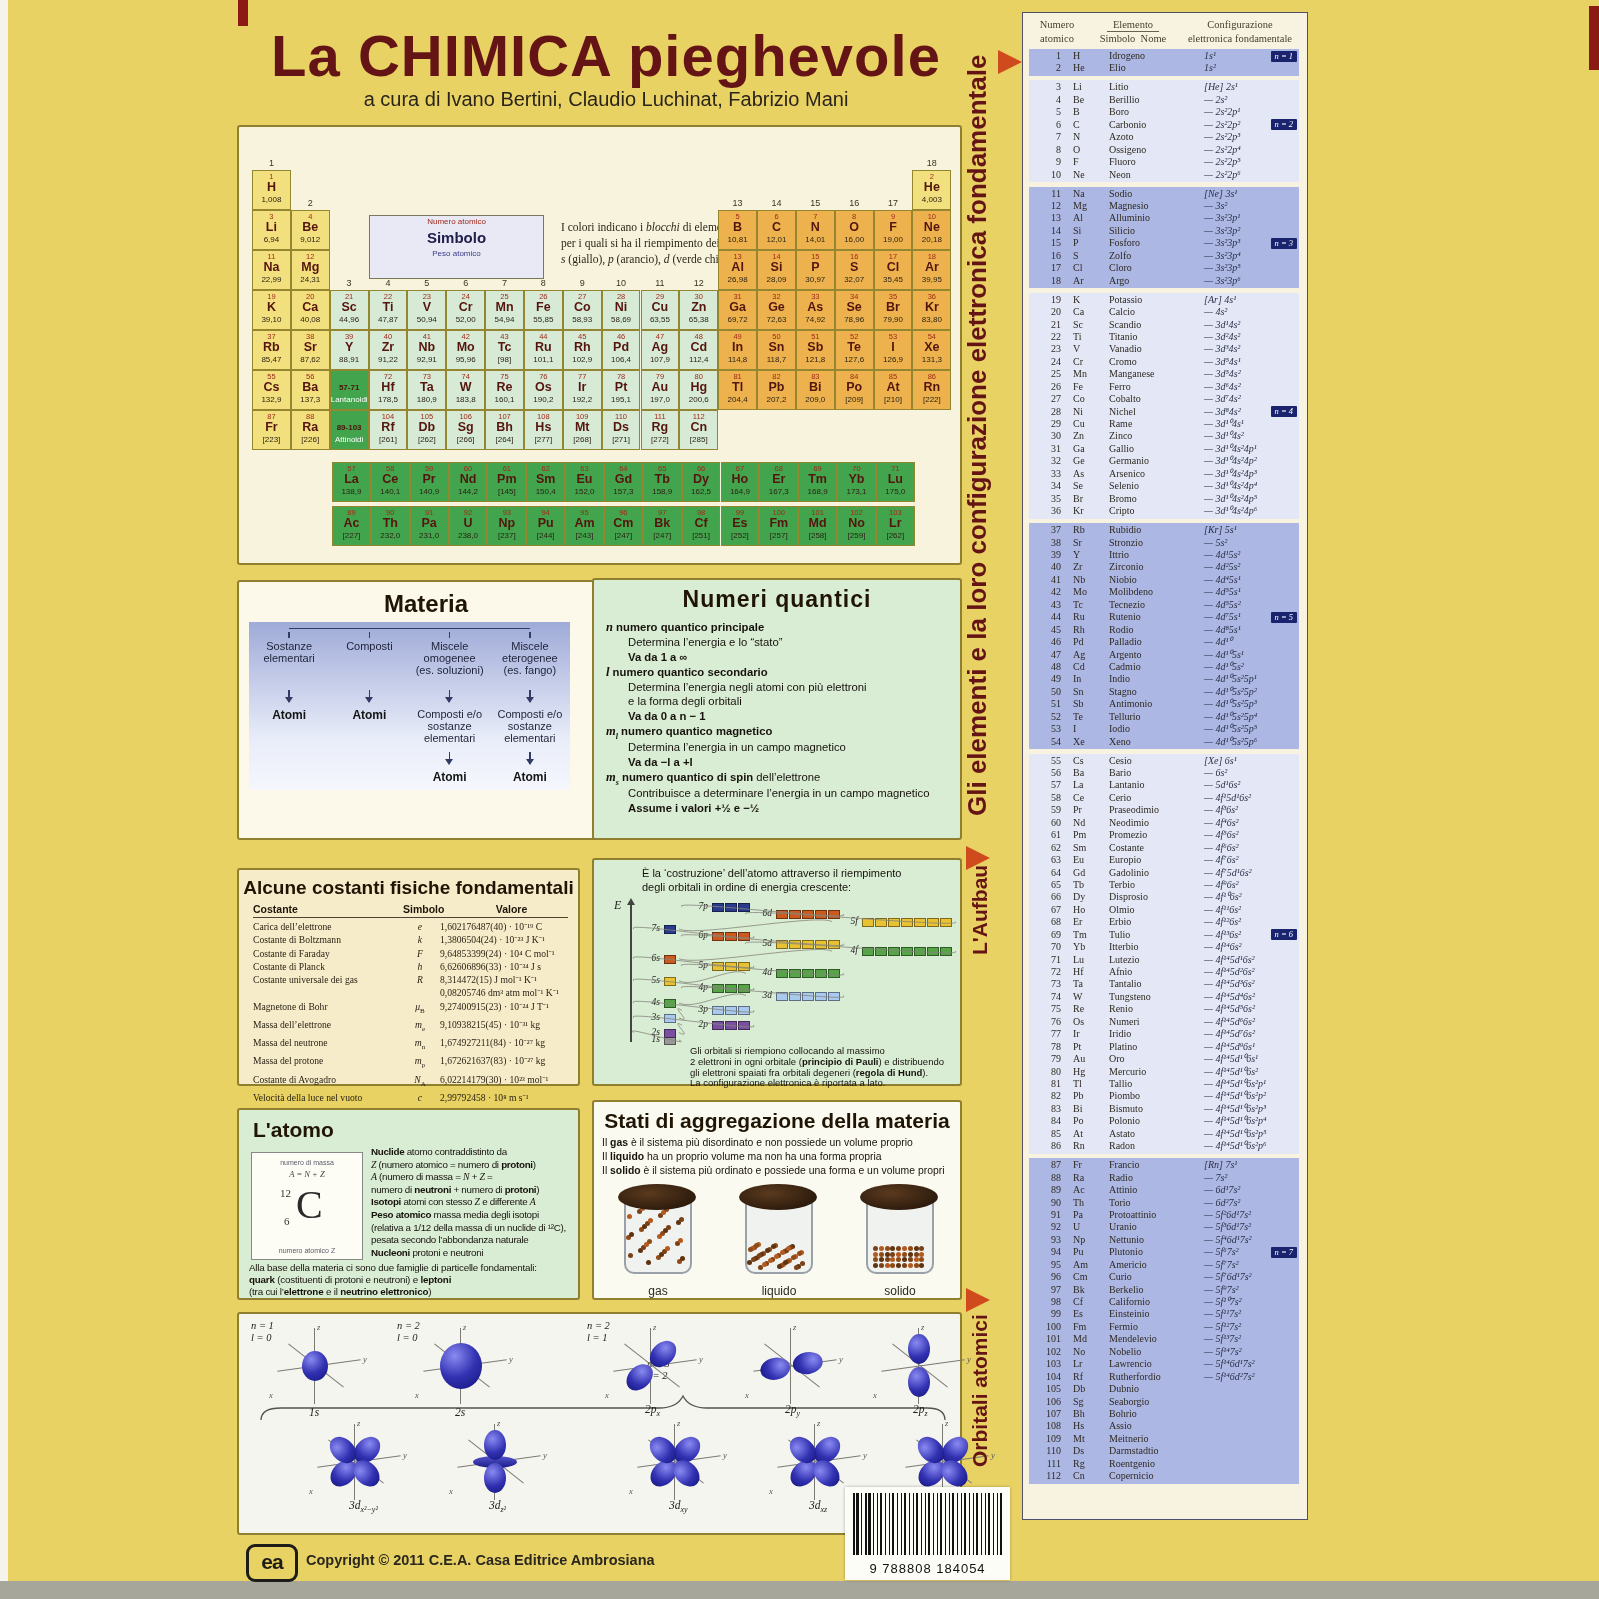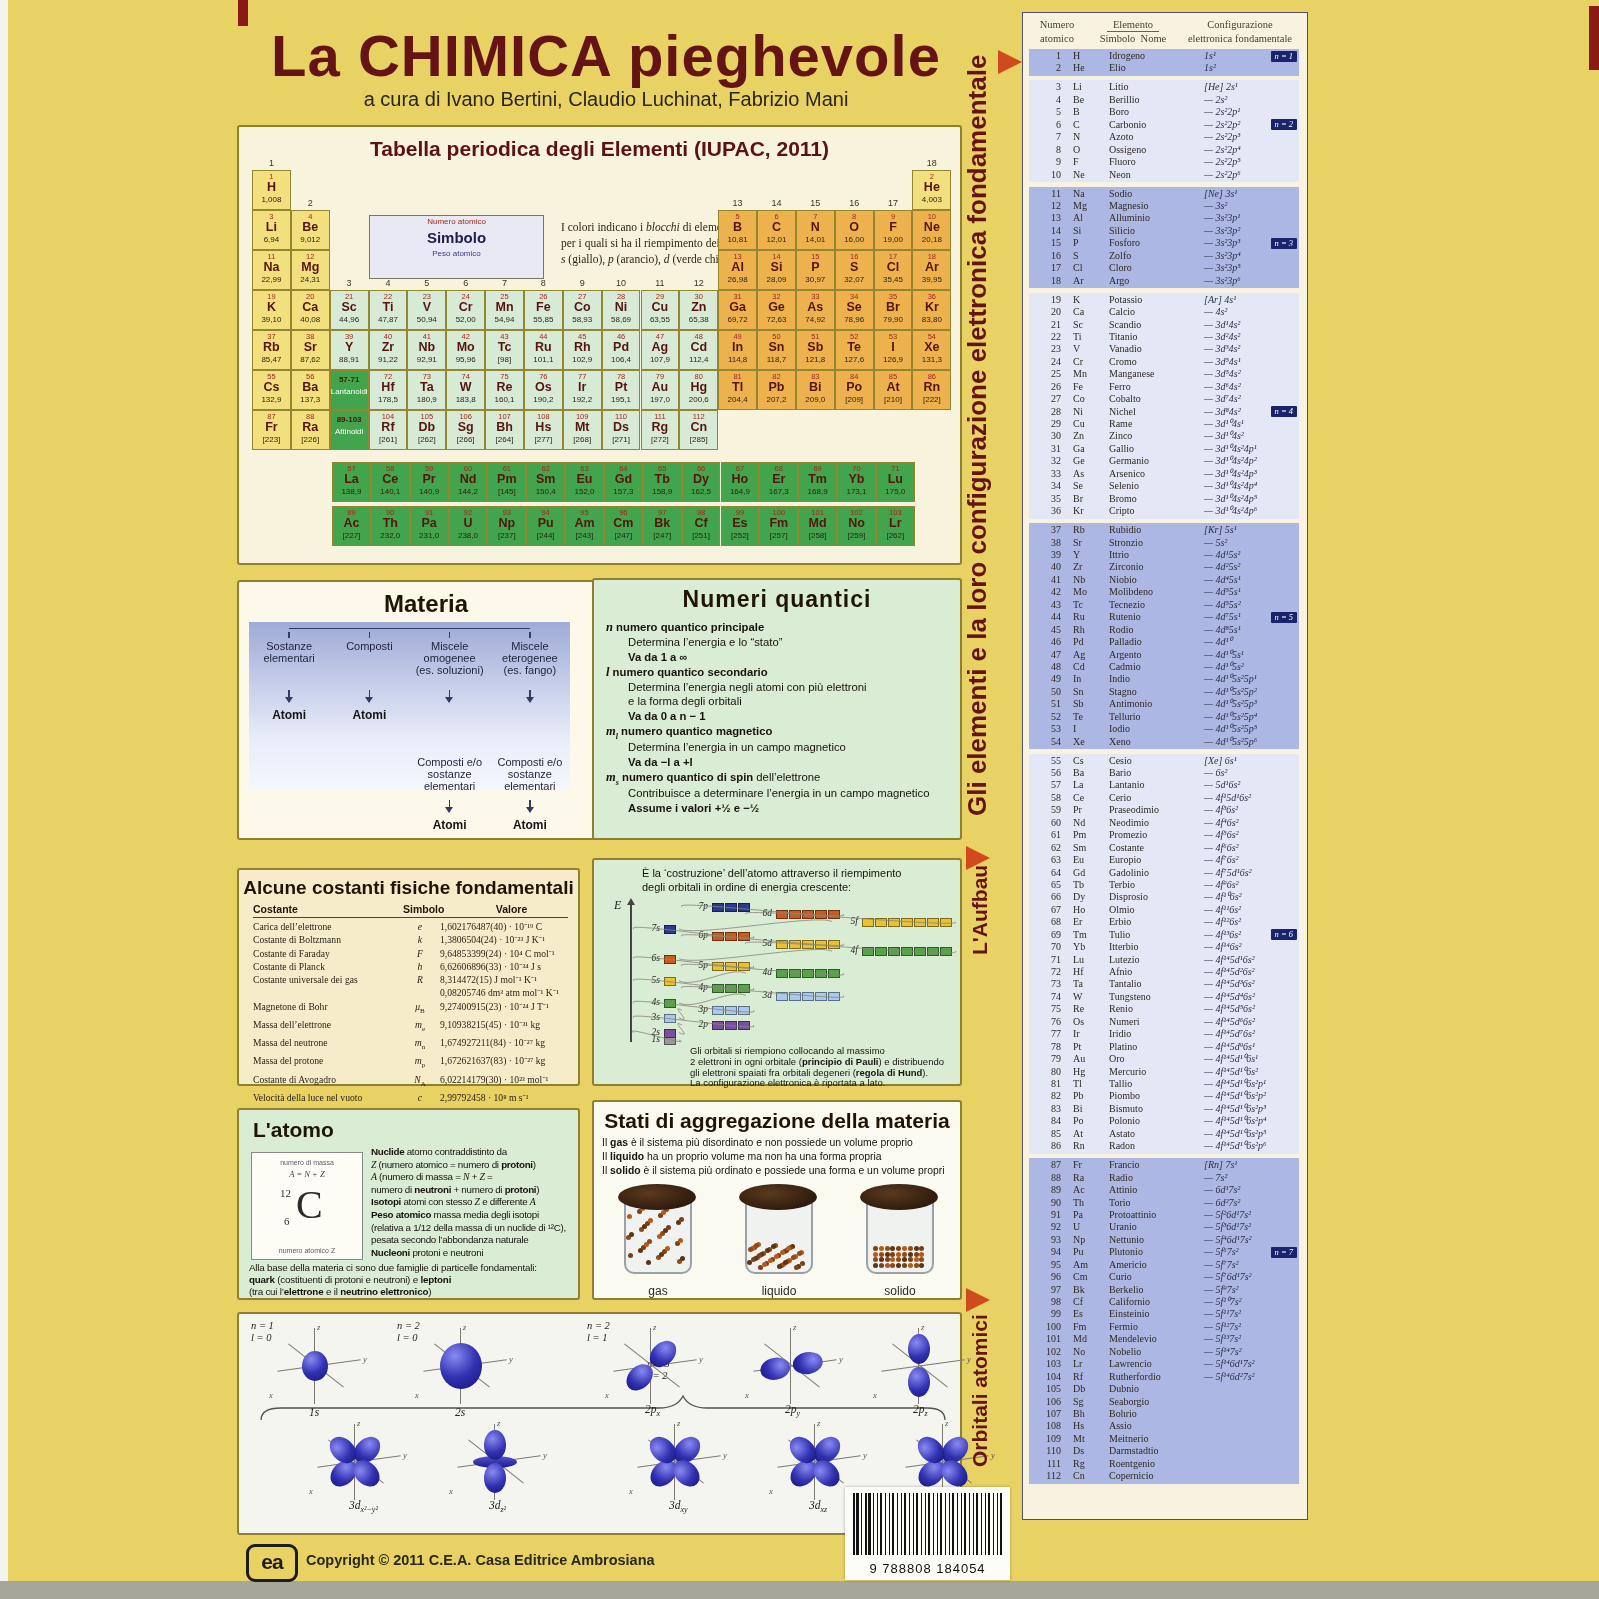--- a/index.html
+++ b/index.html
@@ -17,41 +17,41 @@
   #subtitle{left:250px;top:88px;width:712px;text-align:center;font-size:20px;color:#2b241a;}
 
   
   #periodic-panel{left:237px;top:125px;width:725px;height:440px;}
   #pt-title{position:absolute;left:0;top:10px;width:100%;font-size:21px;}
   .pcell{position:absolute;width:38.85px;height:40px;border:1px solid #93862e;box-sizing:border-box;text-align:center;overflow:hidden;}
   .b-s{background:#f2df7d;} .b-p{background:#edb24d;} .b-d{background:#d7ead6;} .b-f{background:#42a44c;}
   .p-num{display:block;font-size:7.5px;color:#a12a1a;line-height:9px;padding-top:1px;}
   .p-sym{display:block;font-size:12.5px;font-weight:bold;color:#55150f;line-height:13px;}
   .p-mass{display:block;font-size:8px;color:#2c2416;line-height:11px;}
-  .p-range{display:block;font-size:8px;font-weight:bold;color:#4d130a;line-height:12px;padding-top:3px;}
+  .p-range{display:block;font-size:8px;font-weight:bold;color:#4d130a;line-height:12px;padding-top:11px;}
   .p-lname{display:block;font-size:8px;color:#ffffff;line-height:11px;}
   .g-label{position:absolute;font-size:9px;color:#3a3222;text-align:center;width:38.85px;}
   #pt-legend{position:absolute;left:130px;top:88px;width:175px;height:64px;background:#e9e9f5;border:1.5px solid #78785a;
              text-align:center;box-sizing:border-box;}
   .leg-small{font-size:8px;color:#a12a1a;line-height:12px;}
   .leg-sym{font-size:15px;font-weight:bold;color:#20204a;line-height:20px;}
   .leg-mass{font-size:8px;color:#3a3a8a;line-height:12px;}
   #pt-note{position:absolute;left:322px;top:92px;width:345px;font-family:"Liberation Serif",serif;font-size:11.5px;color:#2d2619;line-height:16px;}
 
   
   #materia-panel{left:237px;top:580px;width:378px;height:260px;background:#fcf9ea;}
   #materia-title{position:absolute;top:8px;width:100%;font-size:24px;color:#201505;}
   #materia-flow{position:absolute;left:10px;top:40px;width:321px;height:168px;
      background:linear-gradient(#9fabd8,#e9edf9 70%,#f5f7fd);padding-top:4px;box-sizing:border-box;}
   #materia-connector{position:absolute;left:40px;right:40px;top:6px;height:8px;border-top:1.5px solid #333a63;}
   .m-cols{display:flex;margin-top:6px;}
   .m-col{flex:1;display:flex;flex-direction:column;align-items:center;font-size:11px;color:#1d2238;text-align:center;}
   .m-tick{width:1.5px;height:6px;background:#333a63;margin-bottom:2px;}
   .m-slot-head{height:48px;}
-  .m-slot-mid{height:42px;margin-top:48px;}
+  .m-slot-mid{height:42px;}
   .m-atomi{font-weight:bold;color:#141414;font-size:12px;}
   .m-arrow{width:1.5px;height:12px;background:#333a63;position:relative;margin:2px 0 6px 0;}
   .m-arrow:after{content:"";position:absolute;left:-3.5px;bottom:-5px;border:4px solid transparent;border-top:6px solid #333a63;}
   #materia-footer{position:absolute;left:8px;bottom:8px;width:327px;text-align:center;font-weight:bold;font-size:12.5px;color:#181208;line-height:16px;}
 
   
   #nq-panel{left:592px;top:578px;width:370px;height:262px;background:#d9ecd4;}
   #nq-title{position:absolute;top:6px;width:100%;font-size:23px;color:#201505;letter-spacing:1px;}
   #nq-list{position:absolute;left:12px;top:40px;width:348px;font-size:11.3px;color:#17130c;}
   .nq-sym{font-family:"Liberation Serif",serif;font-style:italic;font-weight:bold;font-size:12.5px;}
@@ -177,21 +177,20 @@
 
 <div class="abs" id="edge-left"></div>
 <div class="abs" id="edge-bottom"></div>
 <div class="abs" id="corner-tl"></div>
 <div class="abs" id="corner-tr"></div>
 
 <div class="abs" id="main-title">La CHIMICA pieghevole</div>
 <div class="abs" id="subtitle">a cura di Ivano Bertini, Claudio Luchinat, Fabrizio Mani</div>
 
 <div class="panel" id="periodic-panel">
-  <div class="ptitle" id="pt-title">Tabella periodica degli Elementi (IUPAC, 2011)</div>
   <div id="pt-legend">
     <div class="leg-small">Numero atomico</div>
     <div class="leg-sym">Simbolo</div>
     <div class="leg-mass">Peso atomico</div>
   </div>
   <div id="pt-note">
       <div><span>I colori indicano i </span><span class="seg-i">blocchi</span><span> di elementi</span></div>
       <div><span>per i quali si ha il riempimento dei sottolivelli</span></div>
       <div><span class="seg-i">s</span><span> (giallo), </span><span class="seg-i">p</span><span> (arancio), </span><span class="seg-i">d</span><span> (verde chiaro) e </span><span class="seg-i">f</span><span> (verde scuro)</span></div>
     </div>

